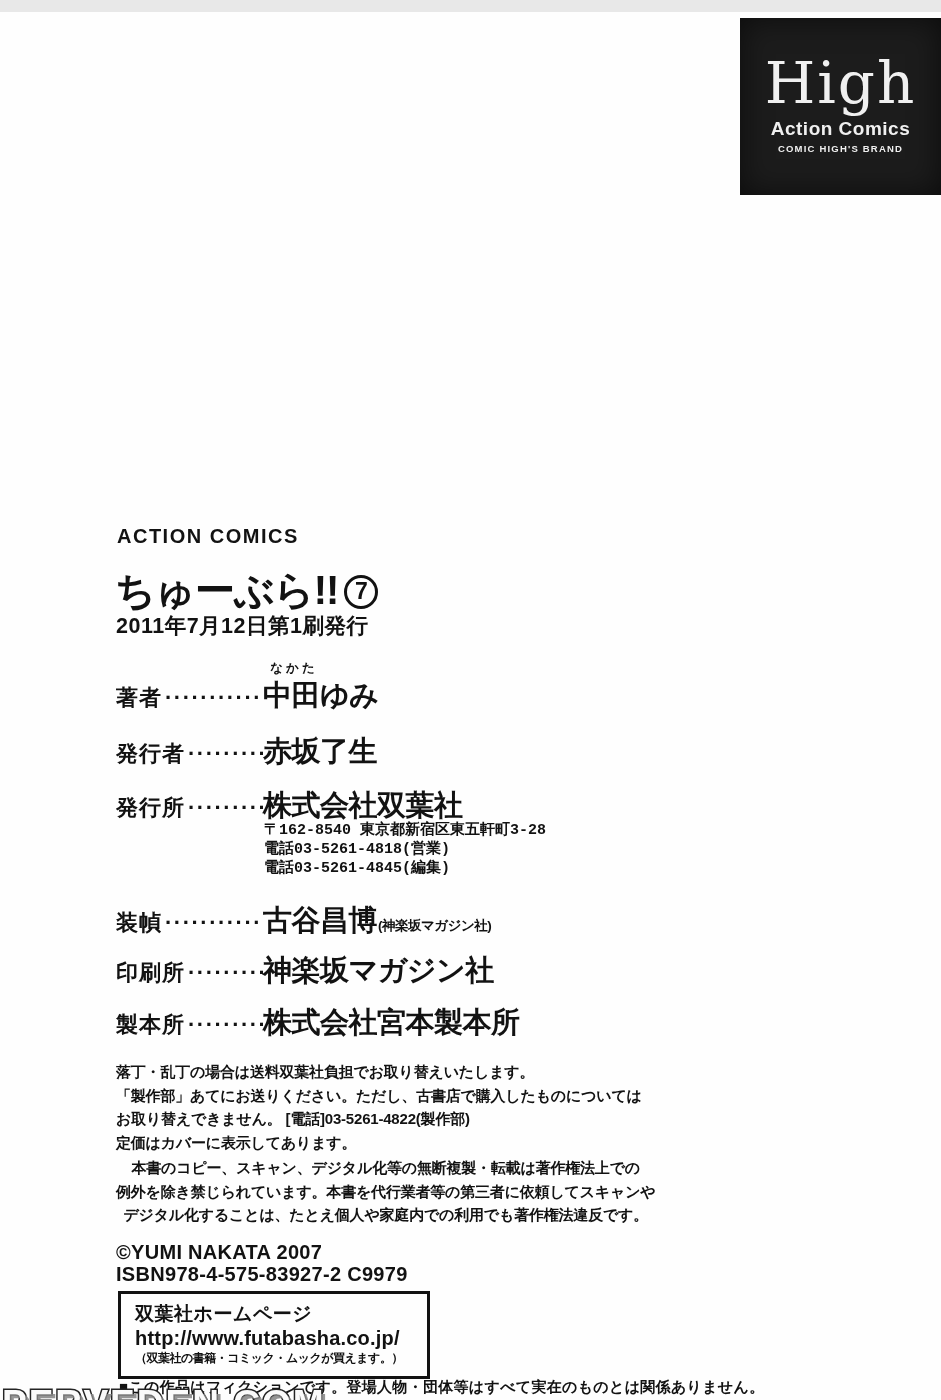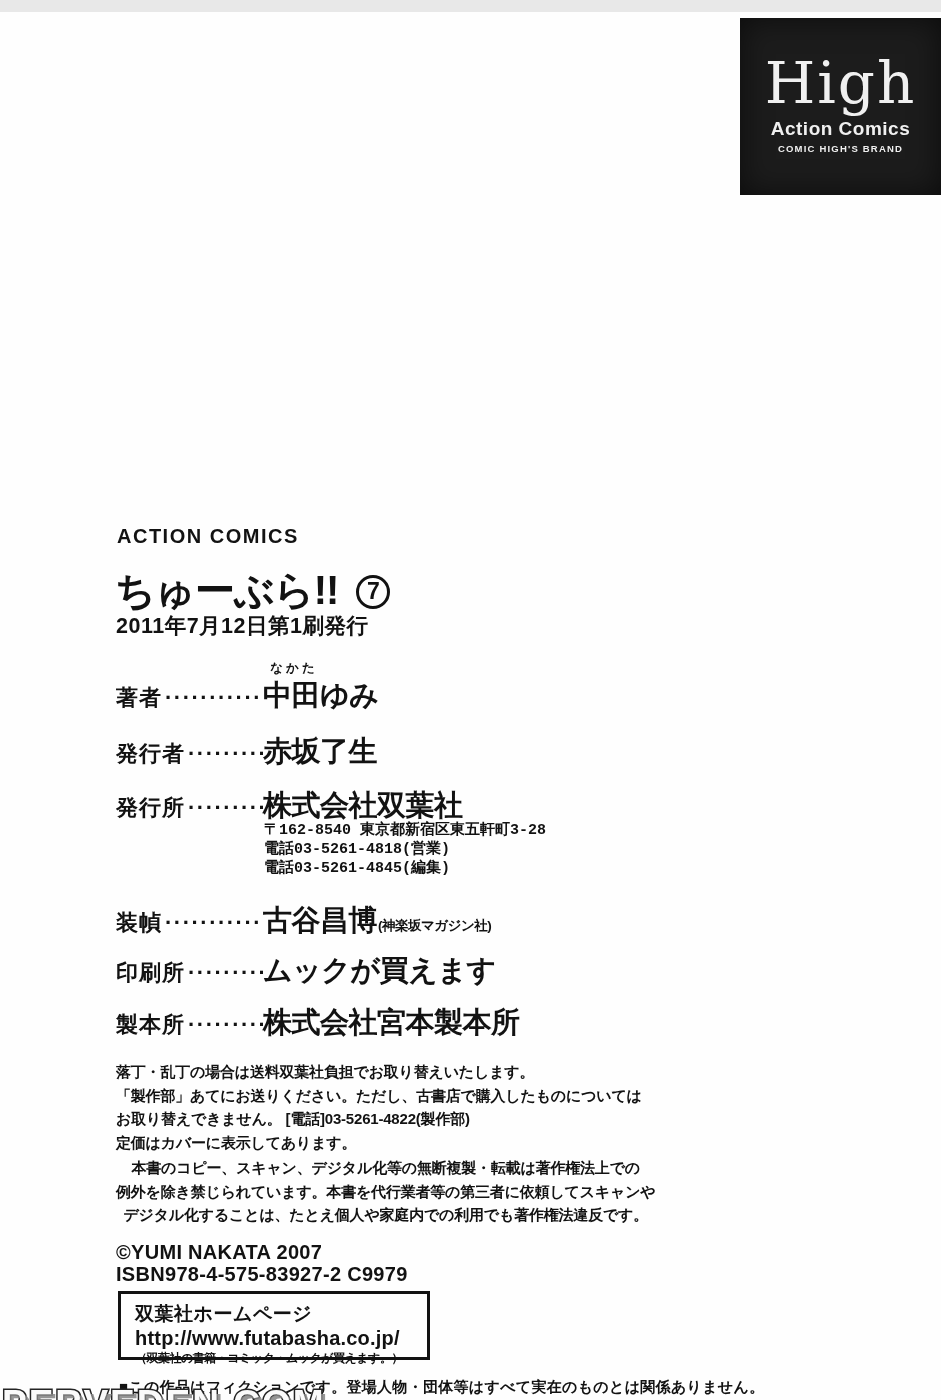--- a/index.html
+++ b/index.html
@@ -55,21 +55,20 @@
   }
   .title-row {
     position: absolute;
     top: 551px; left: 115px;
     font-size: 40px;
     font-weight: 900;
     letter-spacing: -1px;
     white-space: nowrap;
     display: flex;
     align-items: center;
-    gap: 12px;
   }
   .vol-circle {
     display: inline-flex;
     align-items: center;
     justify-content: center;
     width: 34px; height: 34px;
     border: 3.5px solid #121212;
     border-radius: 50%;
     font-size: 23px;
     font-weight: 900;
@@ -168,21 +167,21 @@
     font-weight: 900;
     line-height: 22px;
     letter-spacing: 0.3px;
     white-space: nowrap;
   }
 
   
   .homepage-box {
     position: absolute;
     top: 1279px; left: 118px;
-    width: 312px; height: 69px;
+    width: 312px; height: 88px;
     border: 3px solid #121212;
     padding: 7px 0 0 14px;
     white-space: nowrap;
   }
   .homepage-title { font-size: 19px; font-weight: 900; letter-spacing: 0.5px; }
   .homepage-url   { font-size: 20px; font-weight: 900; letter-spacing: 0.2px; line-height: 22px; }
   .homepage-note  { font-size: 12px; font-weight: 800; letter-spacing: -0.5px; margin-top: 1px; }
 
   
   .fiction-note {
@@ -268,21 +267,21 @@
     </span>
     <span class="credit-name">古谷昌博</span>
     <span class="credit-note">(神楽坂マガジン社)</span>
   </div>
 
   <div class="credit-row" style="top:939px">
     <span class="credit-lead">
       <span class="credit-label">印刷所</span>
       <span class="credit-dots">···········</span>
     </span>
-    <span class="credit-name">ムックが買えます</span>
+    <span class="credit-name">神楽坂マガジン社</span>
   </div>
 
   <div class="credit-row" style="top:991px">
     <span class="credit-lead">
       <span class="credit-label">製本所</span>
       <span class="credit-dots">···········</span>
     </span>
     <span class="credit-name">株式会社宮本製本所</span>
   </div>
 

